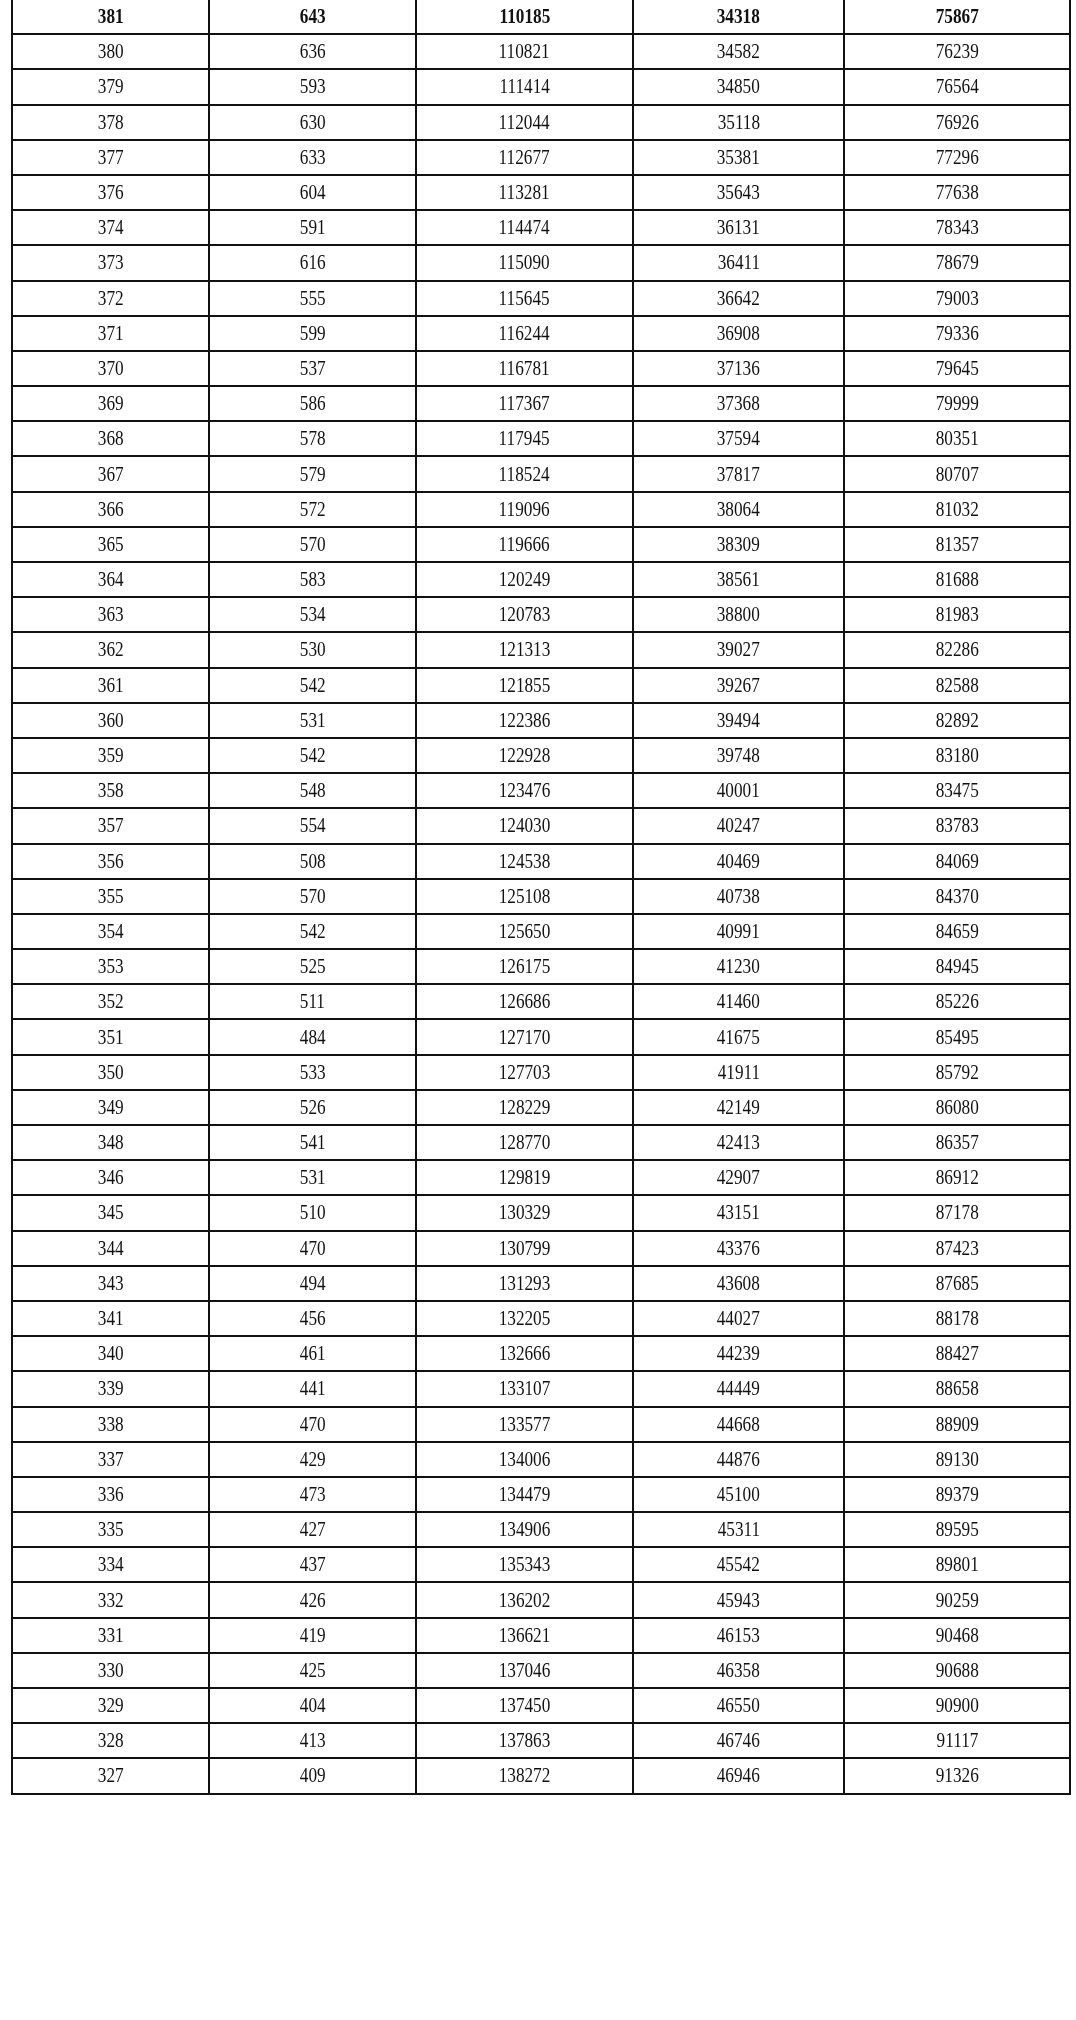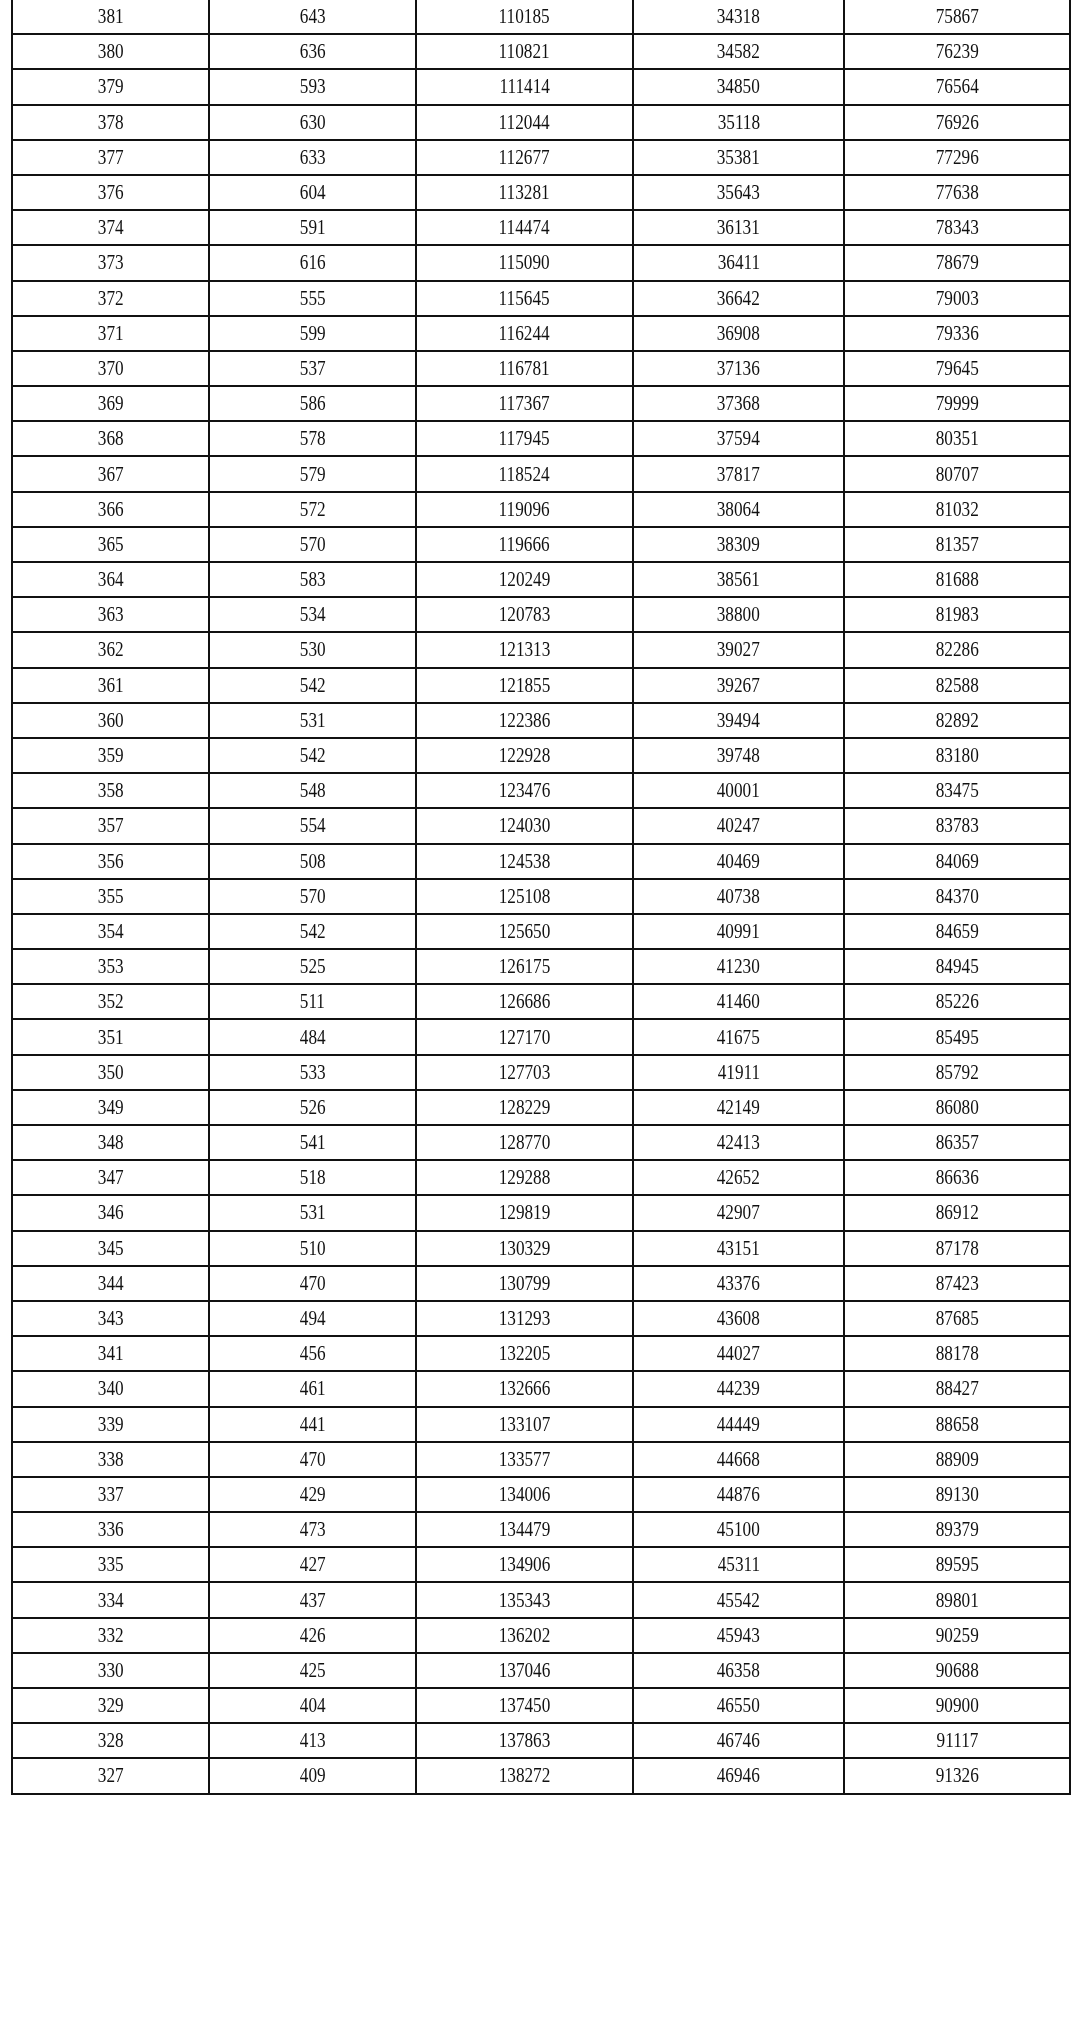--- a/index.html
+++ b/index.html
@@ -39,21 +39,21 @@
       vertical-align: middle;
       font-size: 21px;
       line-height: 33px;
       overflow: hidden;
     }
     td span {
       display: inline-block;
       transform: scaleX(0.82);
       transform-origin: center;
     }
-    tr:first-child td { border-top-color: #888; }
+    tr:first-child td { border-top-color: #888; font-weight: bold; }
   </style>
 </head>
 <body>
 
 <div class="table-wrap">
   <table>
     <colgroup>
       <col class="c0">
         <col class="c1">
         <col class="c2">
@@ -286,27 +286,20 @@
           <td><span>86080</span></td>
         </tr>
         <tr>
           <td><span>348</span></td>
           <td><span>541</span></td>
           <td><span>128770</span></td>
           <td><span>42413</span></td>
           <td><span>86357</span></td>
         </tr>
         <tr>
-          <td><span>347</span></td>
-          <td><span>518</span></td>
-          <td><span>129288</span></td>
-          <td><span>42652</span></td>
-          <td><span>86636</span></td>
-        </tr>
-        <tr>
           <td><span>346</span></td>
           <td><span>531</span></td>
           <td><span>129819</span></td>
           <td><span>42907</span></td>
           <td><span>86912</span></td>
         </tr>
         <tr>
           <td><span>345</span></td>
           <td><span>510</span></td>
           <td><span>130329</span></td>
@@ -384,20 +377,27 @@
           <td><span>89801</span></td>
         </tr>
         <tr>
           <td><span>332</span></td>
           <td><span>426</span></td>
           <td><span>136202</span></td>
           <td><span>45943</span></td>
           <td><span>90259</span></td>
         </tr>
         <tr>
+          <td><span>331</span></td>
+          <td><span>419</span></td>
+          <td><span>136621</span></td>
+          <td><span>46153</span></td>
+          <td><span>90468</span></td>
+        </tr>
+        <tr>
           <td><span>330</span></td>
           <td><span>425</span></td>
           <td><span>137046</span></td>
           <td><span>46358</span></td>
           <td><span>90688</span></td>
         </tr>
         <tr>
           <td><span>329</span></td>
           <td><span>404</span></td>
           <td><span>137450</span></td>

